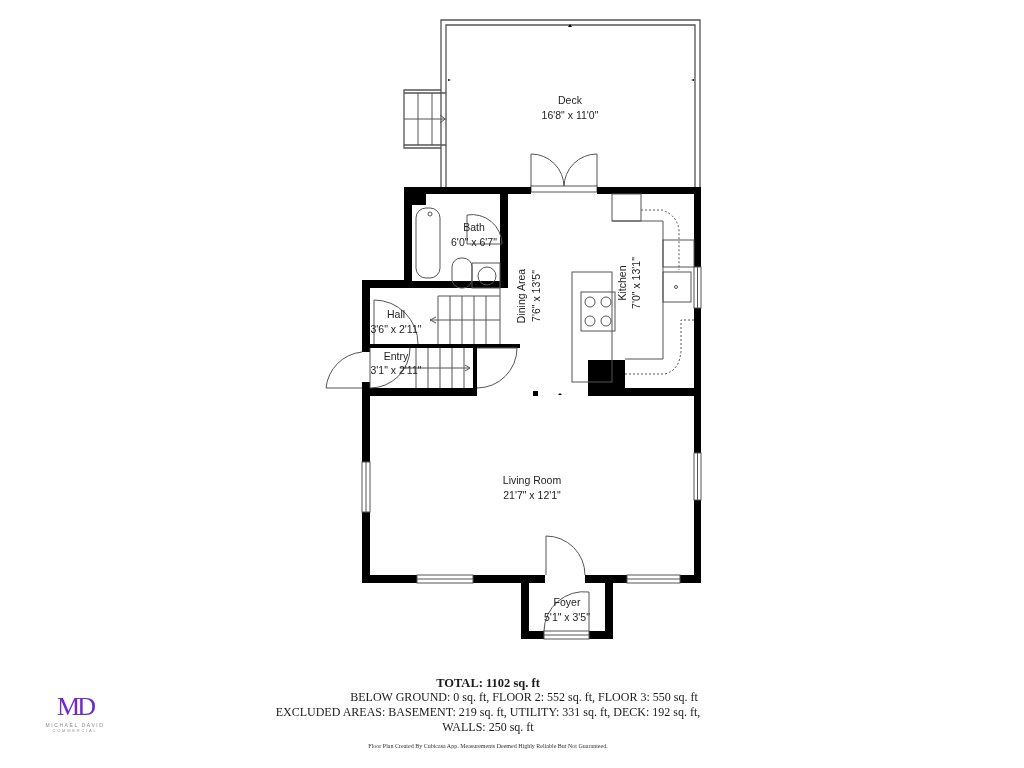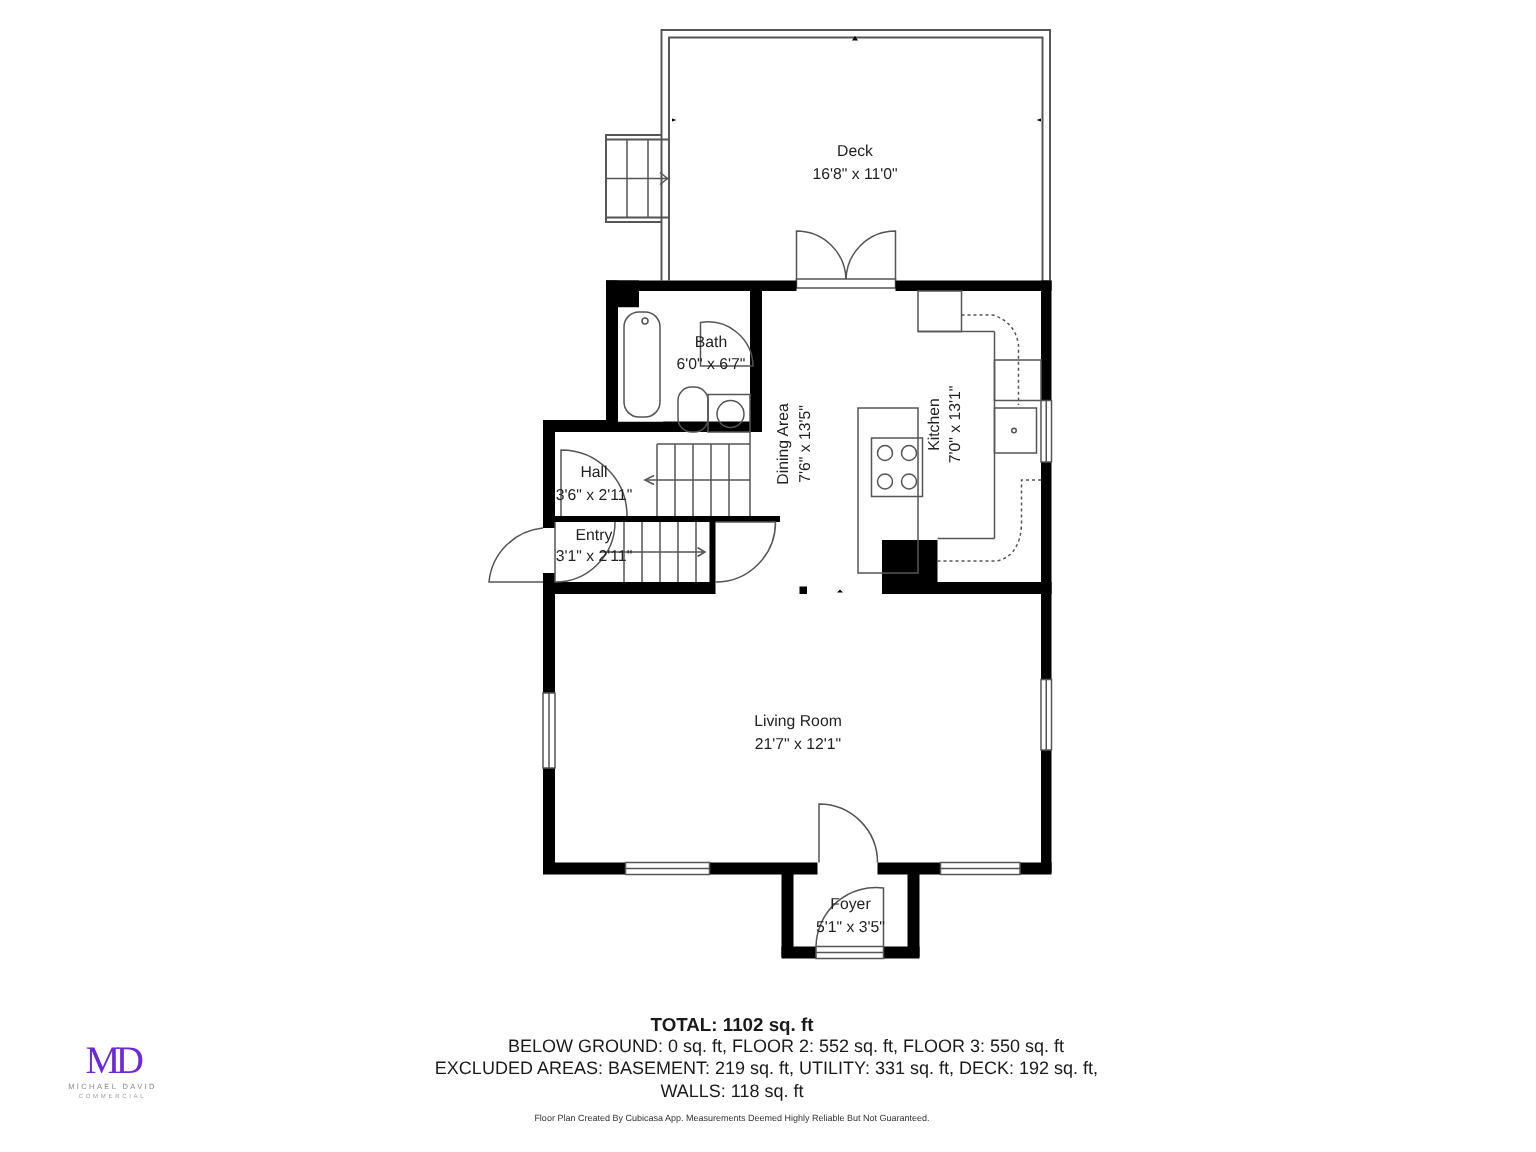--- a/index.html
+++ b/index.html
@@ -1,22 +1,22 @@
 <!DOCTYPE html>
 <html><head>
 <meta charset="utf-8">
 <style>
   html, body { margin:0; padding:0; background:#ffffff; }
   body { width:1024px; height:768px; position:relative; overflow:hidden; font-family:"Liberation Sans", "DejaVu Sans", sans-serif; }
   #plan { position:absolute; left:0; top:0; width:1024px; height:768px; }
   .room-label { font-family:"Liberation Sans", "DejaVu Sans", sans-serif; font-size:10.5px; fill:#222; text-anchor:middle; }
-  .summary { position:absolute; left:0; width:976px; text-align:center; color:#1a1a1a; font-family:Liberation Sans, sans-serif; }
+  .summary { position:absolute; left:0; width:976px; text-align:center; color:#1a1a1a; font-family:Liberation Serif, serif; }
   .total { top:676px; font-size:12.5px; font-weight:bold; }
   .line1 { top:690px; font-size:12px;padding-left:36px; }
-  .line2 { top:705px; font-size:12px;margin-left:23px; }
+  .line2 { top:705px; font-size:12px; }
   .line3 { top:720px; font-size:12px; }
   .disclaimer { top:743px; font-size:6px; color:#333; }
   .logo { position:absolute; left:30px; top:694px; width:90px; text-align:center; }
   .logo-mark { font-family:"Liberation Serif", serif; font-size:26px; color:#6d28d9; letter-spacing:-3px; line-height:26px; }
   .logo-name { font-size:5px; letter-spacing:1.6px; color:#8a8a8a; margin-top:2px; }
   .logo-sub { font-size:4px; letter-spacing:1.8px; color:#9a9a9a; }
 </style>
 </head>
 <body>
 
@@ -194,14 +194,14 @@
 
 <div class="logo">
   <div class="logo-mark">MD</div>
   <div class="logo-name">MICHAEL DAVID</div>
   <div class="logo-sub">COMMERCIAL</div>
 </div>
 
 <div class="summary total">TOTAL: 1102 sq. ft</div>
 <div class="summary line1">BELOW GROUND: 0 sq. ft, FLOOR 2: 552 sq. ft, FLOOR 3: 550 sq. ft</div>
 <div class="summary line2">EXCLUDED AREAS: BASEMENT: 219 sq. ft, UTILITY: 331 sq. ft, DECK: 192 sq. ft,</div>
-<div class="summary line3">WALLS: 118 sq. ft</div>
+<div class="summary line3">WALLS: 250 sq. ft</div>
 <div class="summary disclaimer">Floor Plan Created By Cubicasa App. Measurements Deemed Highly Reliable But Not Guaranteed.</div>
 
 </body></html>

